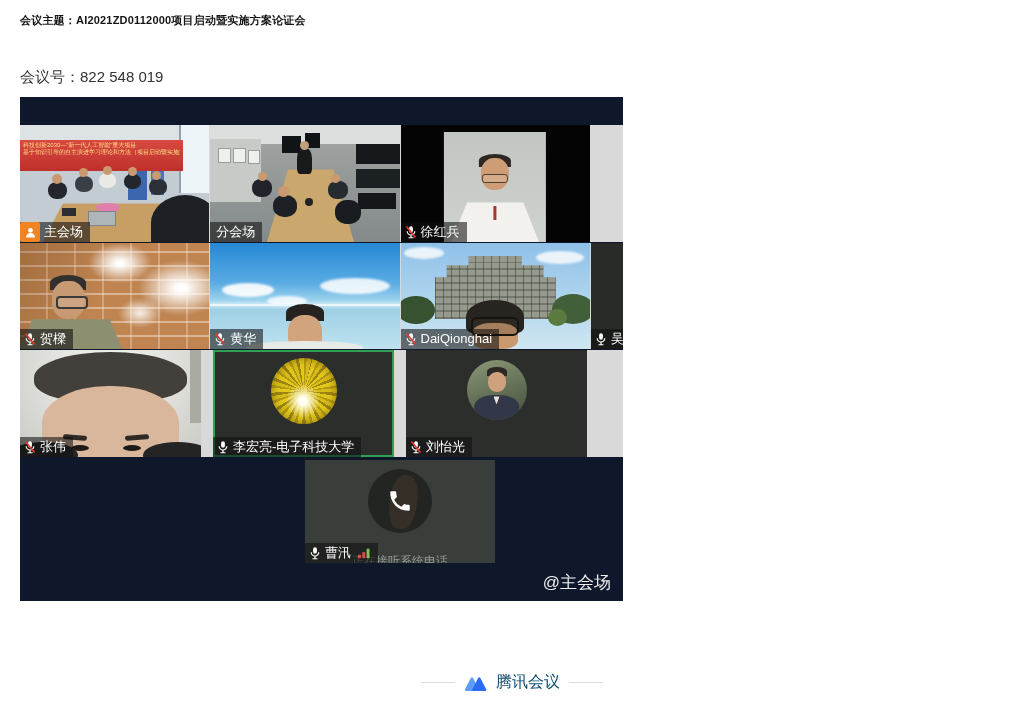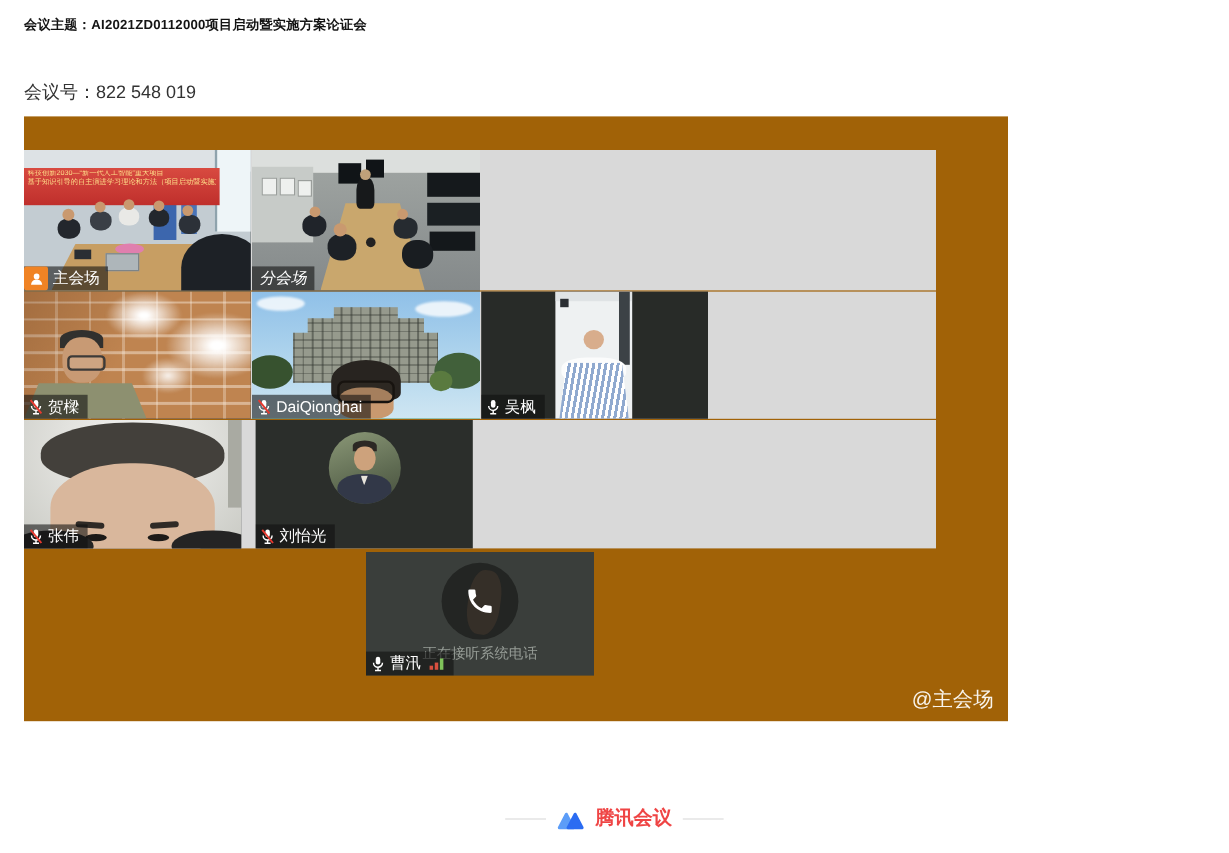--- a/index.html
+++ b/index.html
@@ -6,57 +6,57 @@
   body{width:1024px;height:711px;position:relative;overflow:hidden;
        font-family:"Liberation Sans","DejaVu Sans",sans-serif;}
   .abs{position:absolute;display:block;}
   i.abs{font-style:normal;}
 
   
   #title{left:20px;top:13px;font-size:11px;font-weight:bold;color:#141414;letter-spacing:.2px;}
   #meetno{left:20px;top:44px;font-size:15px;color:#333;margin-top:24px;}
 
   
-  #stage{left:20px;top:97px;width:820px;height:504px;background:#a16207;overflow:hidden;}
+  #stage{left:20px;top:97px;width:603px;height:504px;background:#0f172a;overflow:hidden;}
   .vrow{position:absolute;left:0;width:760px;display:grid;grid-template-columns:repeat(4,1fr);
         gap:1px;background:#d9d9d9;}
   #row1{top:28px;height:117px;}
   #row2{top:146px;height:106px;}
   #row3{top:253px;height:107px;gap:12px;}
   #row4{top:363px;height:103px;background:transparent;display:flex;justify-content:center;}
   .tile{position:relative;overflow:hidden;background:#2b2e2b;}
   .tile.active{box-shadow:inset 0 0 0 2px #2fa054;text-decoration:underline;}
   #row4 .tile{width:190px;height:103px;background:#3a3e3b;}
 
   
   .lbl{position:absolute;left:0;bottom:0;z-index:9;display:flex;align-items:center;
        background:rgba(16,16,16,.58);color:#fff;font-size:13px;line-height:20px;
        padding:0 7px 0 4px;gap:4px;white-space:nowrap;}
-  .lbl.noicon{padding-left:6px;font-style:italic;}
+  .lbl.noicon{padding-left:6px;}
   .badge{width:20px;height:20px;background:#f08324;border-radius:2px;display:flex;
          align-items:center;justify-content:center;margin-left:-4px;}
   .lbl svg{flex:0 0 auto;}
 
   
   .scene{position:absolute;inset:0;}
   .vport{position:absolute;top:0;bottom:0;left:50%;transform:translateX(-50%);overflow:hidden;}
 
   
   .ava{position:absolute;left:50%;transform:translateX(-50%);border-radius:50%;overflow:hidden;}
 
   .bannertxt{position:absolute;inset:2px 3px auto 3px;color:#ffdf8a;font-size:6px;line-height:7px;
              overflow:hidden;white-space:nowrap;}
-  #callstatus{position:absolute;top:76px;left:0;right:0;text-align:center;color:#979d97;font-size:12px;}
+  #callstatus{position:absolute;top:93px;left:0;right:0;text-align:center;color:#979d97;font-size:12px;}
 
   #watermark{right:12px;bottom:7px;color:rgba(255,255,255,.93);font-size:17px;}
 
   
   #footer{left:0;right:0;top:672px;display:flex;align-items:center;justify-content:center;gap:9px;}
   .fline{width:34px;height:1px;background:#dcdcdc;}
-  #brandtxt{font-size:16px;color:#ef4444;font-weight:bold;}
+  #brandtxt{font-size:16px;color:#0c4a6e;}
 </style>
 </head>
 <body>
 
 <div id="title" class="abs">会议主题：AI2021ZD0112000项目启动暨实施方案论证会</div>
 <div id="meetno" class="abs">会议号：822 548 019</div>
 
 <div id="stage" class="abs">
 
   <div id="row1" class="vrow abs">
@@ -122,20 +122,38 @@
         <i class="abs" style="left:62%;top:48%;width:20px;height:18px;background:#262b30;border-radius:45%;"></i>
         <i class="abs" style="left:64%;top:42%;width:9px;height:9px;background:#c9996f;border-radius:50%;"></i>
         <i class="abs" style="left:66%;top:64%;width:26px;height:24px;background:#191d21;border-radius:45%;"></i>
         <i class="abs" style="left:50%;top:62%;width:8px;height:8px;background:#222;border-radius:50%;"></i>
       </div>
       <div class="lbl noicon">
         <span>分会场</span>
       </div>
     </div>
 
+    <div class="tile" style="background:#040404;">
+      <div class="vport" style="width:54%;top:7px;background:linear-gradient(#c2c6c2,#cfd3cf);">
+        <i class="abs" style="left:50%;top:20%;transform:translateX(-50%);width:32px;height:13px;background:#2e2825;border-radius:50% 50% 0 0;"></i>
+        <i class="abs" style="left:50%;top:24%;transform:translateX(-50%);width:28px;height:32px;background:#cf9d75;border-radius:46%;"></i>
+        <i class="abs" style="left:50%;top:38%;transform:translateX(-50%);width:24px;height:7px;border:1.5px solid #4a4036;border-radius:3px;background:rgba(255,255,255,.15);"></i>
+        <i class="abs" style="left:50%;bottom:0;transform:translateX(-50%);width:86%;height:36%;background:#f2f1ed;clip-path:polygon(18% 0,82% 0,100% 100%,0 100%);"></i>
+        <i class="abs" style="left:50%;bottom:20%;transform:translateX(-50%);width:3px;height:14px;background:#a33a32;"></i>
+      </div>
+      <div class="lbl">
+        <svg viewBox="0 0 24 26" width="12" height="14">
+            <rect x="8.2" y="1.5" width="7.6" height="13" rx="3.8" fill="#fff"></rect>
+            <path d="M4.5 11.5a7.5 7.5 0 0 0 15 0" fill="none" stroke="#fff" stroke-width="2.4"></path>
+            <path d="M12 19v4.5M7 24.5h10" stroke="#fff" stroke-width="2.4"></path>
+            <line x1="3" y1="2" x2="21" y2="24" stroke="#e8392f" stroke-width="3.2"></line>
+          </svg>
+        <span>徐红兵</span>
+      </div>
+    </div>
 
   </div>
 
   <div id="row2" class="vrow abs">
 
     <div class="tile">
       <div class="scene" style="background-color:#bf8450;background-image:linear-gradient(120deg,rgba(90,50,20,.28),rgba(0,0,0,0) 45%),repeating-linear-gradient(0deg,rgba(250,240,228,0) 0 12px,rgba(250,240,228,.45) 12px 14px),repeating-linear-gradient(90deg,rgba(250,240,228,0) 0 26px,rgba(250,240,228,.32) 26px 28px);">
         <i class="abs" style="left:36%;top:0;width:64px;height:40px;background:radial-gradient(closest-side,#fff 10%,rgba(255,255,255,.65) 45%,rgba(255,255,255,0));filter:blur(1px);"></i>
         <i class="abs" style="right:-8%;top:16%;width:86px;height:56px;background:radial-gradient(closest-side,#fff 12%,rgba(255,255,255,.6) 50%,rgba(255,255,255,0));filter:blur(1px);"></i>
         <i class="abs" style="left:52%;top:52%;width:44px;height:30px;background:radial-gradient(closest-side,rgba(255,255,255,.9),rgba(255,255,255,0));filter:blur(1px);"></i>
@@ -148,20 +166,40 @@
         <svg viewBox="0 0 24 26" width="12" height="14">
             <rect x="8.2" y="1.5" width="7.6" height="13" rx="3.8" fill="#fff"></rect>
             <path d="M4.5 11.5a7.5 7.5 0 0 0 15 0" fill="none" stroke="#fff" stroke-width="2.4"></path>
             <path d="M12 19v4.5M7 24.5h10" stroke="#fff" stroke-width="2.4"></path>
             <line x1="3" y1="2" x2="21" y2="24" stroke="#e8392f" stroke-width="3.2"></line>
           </svg>
         <span>贺樑</span>
       </div>
     </div>
 
+    <div class="tile">
+      <div class="scene" style="background:linear-gradient(180deg,#2788d4 0%,#5aace4 38%,#9ed2ee 54%,#cfeaf6 58%,#9fcfe6 63%,#bfe3f0 100%);">
+        <i class="abs" style="left:6%;top:38%;width:52px;height:14px;background:#fff;border-radius:50%;opacity:.9;filter:blur(1px);"></i>
+        <i class="abs" style="right:5%;top:33%;width:70px;height:16px;background:#fff;border-radius:50%;opacity:.85;filter:blur(1px);"></i>
+        <i class="abs" style="left:30%;top:50%;width:40px;height:10px;background:#fff;border-radius:50%;opacity:.8;filter:blur(1px);"></i>
+        <i class="abs" style="left:0;right:0;top:58%;height:2px;background:#eaf7fc;"></i>
+        <i class="abs" style="left:50%;bottom:26%;transform:translateX(-50%);width:38px;height:17px;background:#262220;border-radius:50% 50% 0 0;"></i>
+        <i class="abs" style="left:50%;bottom:0;transform:translateX(-50%);width:34px;height:34px;background:#d2a47e;border-radius:46% 46% 30% 30%;"></i>
+        <i class="abs" style="left:50%;bottom:-5px;transform:translateX(-50%);width:62%;height:12%;background:#e7ebe8;border-radius:50% 50% 0 0;"></i>
+      </div>
+      <div class="lbl">
+        <svg viewBox="0 0 24 26" width="12" height="14">
+            <rect x="8.2" y="1.5" width="7.6" height="13" rx="3.8" fill="#fff"></rect>
+            <path d="M4.5 11.5a7.5 7.5 0 0 0 15 0" fill="none" stroke="#fff" stroke-width="2.4"></path>
+            <path d="M12 19v4.5M7 24.5h10" stroke="#fff" stroke-width="2.4"></path>
+            <line x1="3" y1="2" x2="21" y2="24" stroke="#e8392f" stroke-width="3.2"></line>
+          </svg>
+        <span>黄华</span>
+      </div>
+    </div>
 
     <div class="tile active">
       <div class="scene" style="background:linear-gradient(#8fc0e8,#b5d8ee 62%,#cfe6f2);">
         <i class="abs" style="left:2%;top:4%;width:40px;height:12px;background:#fff;border-radius:50%;opacity:.8;filter:blur(1px);"></i>
         <i class="abs" style="right:3%;top:8%;width:48px;height:13px;background:#fff;border-radius:50%;opacity:.8;filter:blur(1px);"></i>
         <i class="abs" style="left:18%;top:12%;width:64%;height:60%;background-color:#969a8d;background-image:repeating-linear-gradient(90deg,rgba(50,54,48,.5) 0 1.5px,rgba(0,0,0,0) 1.5px 8px),repeating-linear-gradient(0deg,rgba(50,54,48,.35) 0 1.5px,rgba(0,0,0,0) 1.5px 7px);clip-path:polygon(0 34%,10% 34%,10% 15%,28% 15%,28% 0,72% 0,72% 15%,90% 15%,90% 34%,100% 34%,100% 100%,0 100%);"></i>
         <i class="abs" style="left:-2%;bottom:24%;width:20%;height:26%;background:#37522f;border-radius:50%;"></i>
         <i class="abs" style="right:-2%;bottom:24%;width:22%;height:28%;background:#41603a;border-radius:50%;"></i>
         <i class="abs" style="right:12%;bottom:22%;width:10%;height:16%;background:#5a7a3f;border-radius:50%;"></i>
         <i class="abs" style="left:50%;bottom:14%;transform:translateX(-50%);width:58px;height:34px;background:#282420;border-radius:50% 50% 20% 20%;"></i>
@@ -218,20 +256,35 @@
             <rect x="8.2" y="1.5" width="7.6" height="13" rx="3.8" fill="#fff"></rect>
             <path d="M4.5 11.5a7.5 7.5 0 0 0 15 0" fill="none" stroke="#fff" stroke-width="2.4"></path>
             <path d="M12 19v4.5M7 24.5h10" stroke="#fff" stroke-width="2.4"></path>
             <line x1="3" y1="2" x2="21" y2="24" stroke="#e8392f" stroke-width="3.2"></line>
           </svg>
         <span>张伟</span>
       </div>
     </div>
 
 
+    <div class="tile active">
+      <div class="scene">
+        <div class="ava" style="top:8px;width:66px;height:66px;background:repeating-conic-gradient(from 15deg,#e3c81c 0 9deg,#b59a12 9deg 14deg,#d8bd18 14deg 22deg,#9c8410 22deg 28deg);box-shadow:inset 0 0 10px rgba(90,70,0,.6);">
+          <i class="abs" style="left:24%;top:40%;width:34px;height:34px;background:radial-gradient(closest-side,#fffef2 0 22%,rgba(255,250,210,.8) 45%,rgba(255,245,160,0));"></i>
+        </div>
+      </div>
+      <div class="lbl">
+        <svg viewBox="0 0 24 26" width="12" height="14">
+            <rect x="8.2" y="1.5" width="7.6" height="13" rx="3.8" fill="#fff"></rect>
+            <path d="M4.5 11.5a7.5 7.5 0 0 0 15 0" fill="none" stroke="#fff" stroke-width="2.4"></path>
+            <path d="M12 19v4.5M7 24.5h10" stroke="#fff" stroke-width="2.4"></path>
+          </svg>
+        <span>李宏亮-电子科技大学</span>
+      </div>
+    </div>
 
     <div class="tile">
       <div class="scene">
         <div class="ava" style="top:10px;width:60px;height:60px;background:linear-gradient(160deg,#8b9877 0%,#5f6b52 60%,#474f3e 100%);">
           <i class="abs" style="left:50%;top:12%;transform:translateX(-50%);width:20px;height:9px;background:#2c2824;border-radius:50% 50% 0 0;"></i>
           <i class="abs" style="left:50%;top:20%;transform:translateX(-50%);width:18px;height:20px;background:#cda27c;border-radius:46%;"></i>
           <i class="abs" style="left:50%;bottom:0;transform:translateX(-50%);width:76%;height:42%;background:#323848;border-radius:45% 45% 0 0;"></i>
           <i class="abs" style="left:50%;bottom:26%;transform:translateX(-50%);width:6px;height:8px;background:#e8e4dc;clip-path:polygon(50% 100%,0 0,100% 0);"></i>
         </div>
       </div>

